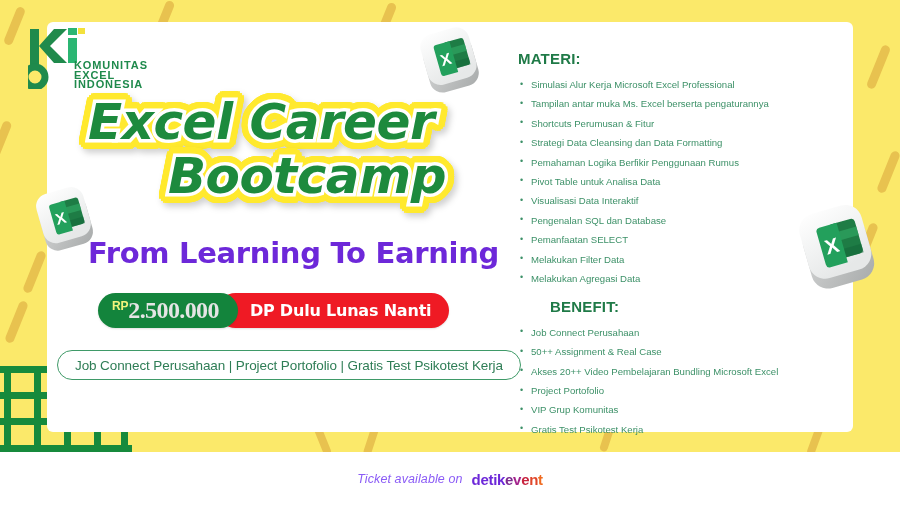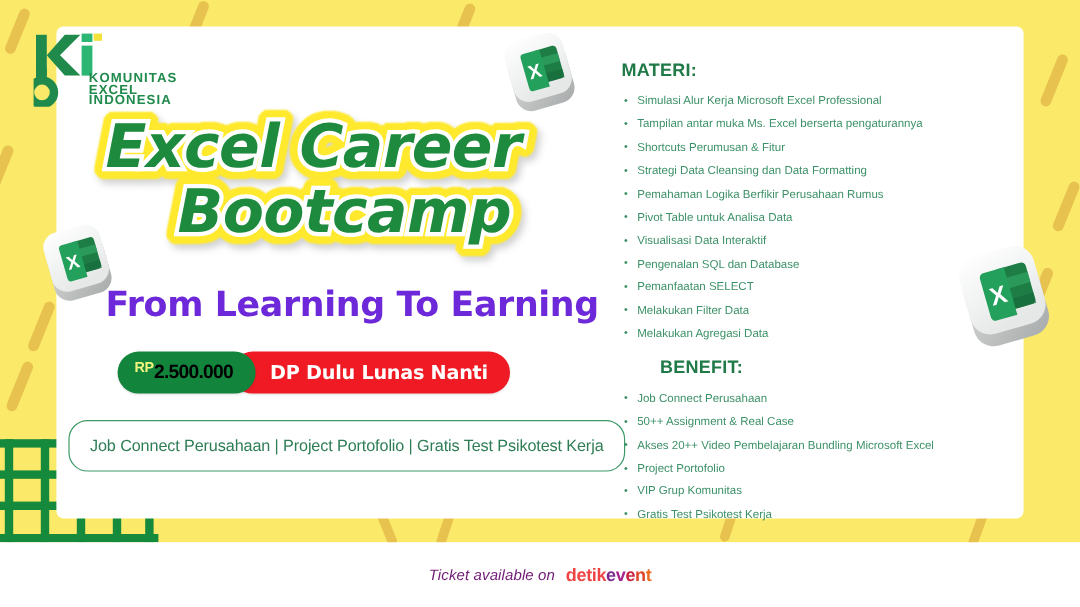--- a/index.html
+++ b/index.html
@@ -63,21 +63,21 @@
     -webkit-text-stroke:7px #ffffff;
     paint-order:stroke fill;
     filter:
       drop-shadow(0 0 0 #ffe92e)
       drop-shadow(2px 0 0 #ffe92e) drop-shadow(-2px 0 0 #ffe92e)
       drop-shadow(0 2px 0 #ffe92e) drop-shadow(0 -2px 0 #ffe92e)
       drop-shadow(2px 2px 0 #ffe92e) drop-shadow(-2px -2px 0 #ffe92e)
       drop-shadow(2px -2px 0 #ffe92e) drop-shadow(-2px 2px 0 #ffe92e)
       drop-shadow(3px 4px 3px rgba(0,0,0,.18));
   }
-  #hl2 { margin-left:60px; }
+  #hl2 { margin-left:80px; }
 
   
   #subtitle {
     position:absolute; left:88px; top:236px;
     font-family:"DejaVu Sans", sans-serif;
     font-size:29px; font-weight:bold; color:#6d28d9;
     letter-spacing:-.3px; white-space:nowrap; z-index:12;
   }
 
   
@@ -91,41 +91,41 @@
     padding:0 19px 0 14px;
     display:flex; align-items:center;
     position:relative; z-index:2;
     box-shadow:0 1px 2px rgba(0,0,0,.12);
   }
   #price-rp {
     font-size:12px; font-weight:bold; color:#f2f57c;
     align-self:flex-start; margin-top:6px; letter-spacing:-.2px;
   }
   #price-amount {
-    font-family:Liberation Sans, sans-serif;
-    font-size:16px; font-weight:bold; color:#000000; letter-spacing:-.6px;
+    font-family:Liberation Serif, serif;
+    font-size:24px; font-weight:bold; color:#e5e5e5; letter-spacing:-.6px;
   }
   #price-right {
     background:#ef1a24;
     border-radius:18px;
     margin-left:-20px;
     padding:0 18px 0 32px;
     display:flex; align-items:center;
     position:relative; z-index:1;
     box-shadow:0 1px 2px rgba(0,0,0,.12);
   }
   #price-note {
     font-family:"DejaVu Sans", sans-serif;
     font-size:16px; font-weight:bold; color:#ffffff; letter-spacing:-.2px;
   }
 
   
   #feature-pill {
     position:absolute; left:57px; top:350px;
-    height:43px; padding:0 17px;
+    height:30px; padding:0 17px;
     border:1.4px solid #3f9a68; border-radius:16px;
     display:flex; align-items:center; z-index:12;
   }
   #feature-pill span {
     font-size:13.5px; color:#2e7d55; letter-spacing:-.1px; white-space:nowrap;
   }
 
   
   #right-col {
     position:absolute; left:518px; top:50px; width:330px; z-index:12;
@@ -148,24 +148,24 @@
 
   
   .xicon { position:absolute; z-index:20; }
 
   
   #footer {
     position:absolute; left:0; top:452px; width:900px; height:54px;
     background:#ffffff; display:flex; align-items:center; justify-content:center;
   }
   #ticket-text {
-    font-size:12.5px; font-style:italic; color:#701a75; letter-spacing:.1px;
+    font-size:12.5px; font-style:italic; color:#8b5cf6; letter-spacing:.1px;
   }
   #detik-logo { margin-left:9px; font-size:15px; font-weight:bold; letter-spacing:-.3px; }
-  #detik-part { color:#ef4444; }
+  #detik-part { color:#6d28d9; }
   .ev { font-weight:bold; }
 </style>
 </head>
 <body>
 
 <div id="poster">
 
   <div class="dash" style="left:10px;  top:6px;   width:9px;  height:40px; transform:rotate(22deg);"></div>
   <div class="dash" style="left:-4px;  top:120px; width:9px;  height:42px; transform:rotate(22deg);"></div>
   <div class="dash" style="left:12px;  top:300px; width:9px;  height:44px; transform:rotate(22deg);"></div>
@@ -233,21 +233,21 @@
     <span>Job Connect Perusahaan | Project Portofolio | Gratis Test Psikotest Kerja</span>
   </div>
 
   <div id="right-col">
     <div class="sec-title">MATERI:</div>
     <ul class="items" id="materi-list">
         <li>Simulasi Alur Kerja Microsoft Excel Professional</li>
         <li>Tampilan antar muka Ms. Excel berserta pengaturannya</li>
         <li>Shortcuts Perumusan &amp; Fitur</li>
         <li>Strategi Data Cleansing dan Data Formatting</li>
-        <li>Pemahaman Logika Berfikir Perusahaan Rumus</li>
+        <li>Pemahaman Logika Berfikir Penggunaan Rumus</li>
         <li>Pivot Table untuk Analisa Data</li>
         <li>Visualisasi Data Interaktif</li>
         <li>Pengenalan SQL dan Database</li>
         <li>Pemanfaatan SELECT</li>
         <li>Melakukan Filter Data</li>
         <li>Melakukan Agregasi Data</li>
       </ul>
     <div class="sec-title" id="benefit-title">BENEFIT:</div>
     <ul class="items" id="benefit-list">
         <li>Job Connect Perusahaan</li>

